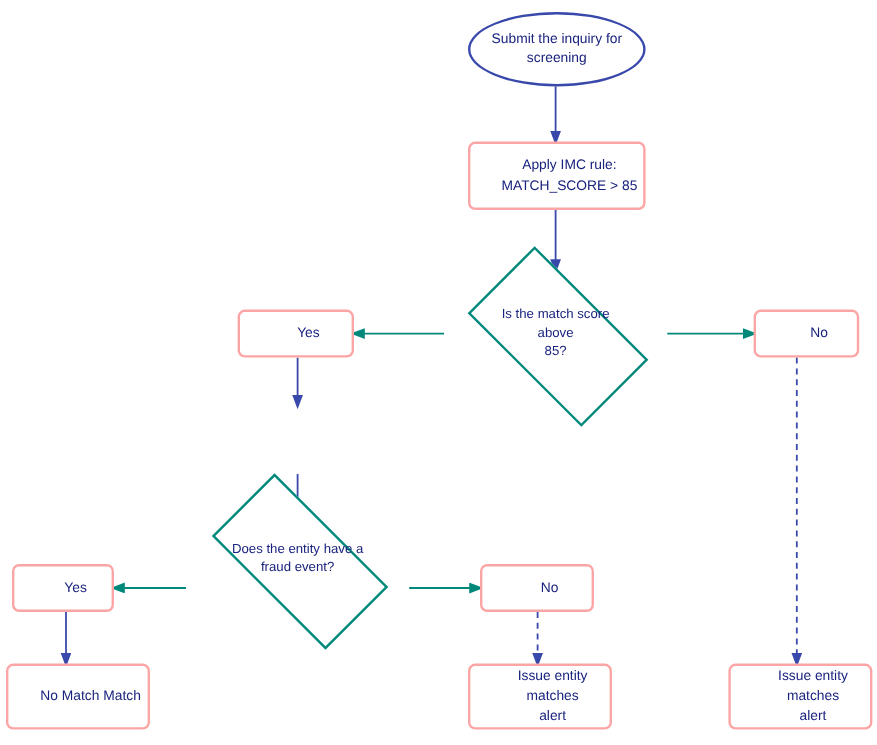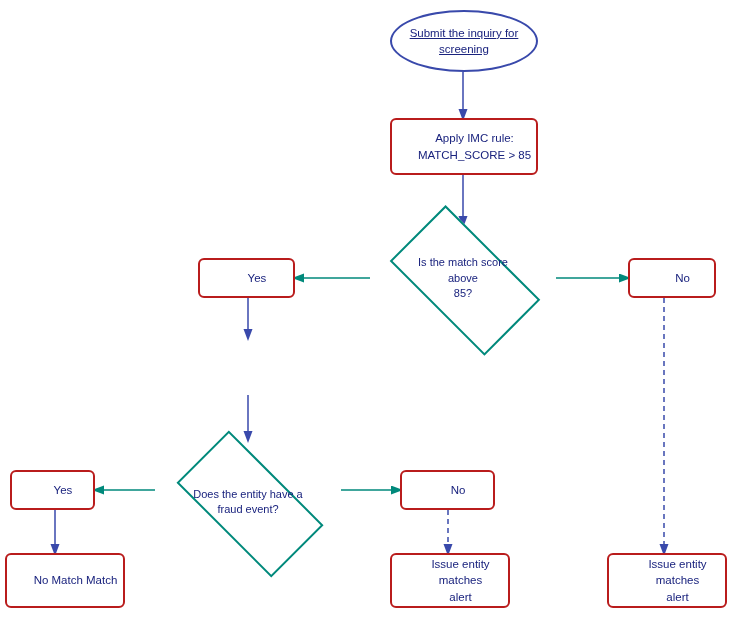--- a/index.html
+++ b/index.html
@@ -27,21 +27,21 @@
       color: #1a237e;
       font-size: 11.5px;
       line-height: 1.4;
     }
     .ellipse {
       border: 2px solid #3949ab;
       border-radius: 50%;
       background: #fff;
     }
     .rect {
-      border: 2px solid #b91c1c;
+      border: 2px solid #fca5a5;
       border-radius: 6px;
       background: #fff;
       padding-left: 21px;
     }
     .diamond-wrap {
       position: absolute;
       display: flex;
       justify-content: center;
     }
     .diamond {
@@ -114,21 +114,21 @@
     <defs>
       <marker id="arrow-blue" markerWidth="8" markerHeight="8" refX="6" refY="3" orient="auto">
         <path d="M0,0 L0,6 L8,3 z" fill="#3949ab"></path>
       </marker>
       <marker id="arrow-green" markerWidth="8" markerHeight="8" refX="6" refY="3" orient="auto">
         <path d="M0,0 L0,6 L8,3 z" fill="#00897b"></path>
       </marker>
     </defs>
   </svg>
 
-  <div class="shape ellipse" style="left:390px; top:10px; width:148px; height:62px;text-decoration:underline;">
+  <div class="shape ellipse" style="left:390px; top:10px; width:148px; height:62px;">
     <span>Submit the inquiry for<br>screening</span>
   </div>
 
   <div class="shape rect" style="left:390px; top:118px; width:148px; height:57px;">
     <span>Apply IMC rule:<br>MATCH_SCORE &gt; 85</span>
   </div>
 
   <div class="diamond-wrap" style="left:370px; top:225px; width:186px; height:107px;">
     <div class="diamond">
       <span class="diamond-label">Is the match score above<br>85?</span>
@@ -137,21 +137,21 @@
 
   <div class="shape rect" style="left:198px; top:258px; width:97px; height:40px;">
     <span>Yes</span>
   </div>
 
   <div class="shape rect" style="left:628px; top:258px; width:88px; height:40px;">
     <span>No</span>
   </div>
 
 
-  <div class="diamond-wrap" style="left:155px; top:452px; width:186px; height:100px;">
+  <div class="diamond-wrap" style="left:155px; top:416px; width:186px; height:100px;">
     <div class="diamond">
       <span class="diamond-label">Does the entity have a<br>fraud event?</span>
     </div>
   </div>
 
   <div class="shape rect" style="left:10px; top:470px; width:85px; height:40px;">
     <span>Yes</span>
   </div>
 
   <div class="shape rect" style="left:400px; top:470px; width:95px; height:40px;">

